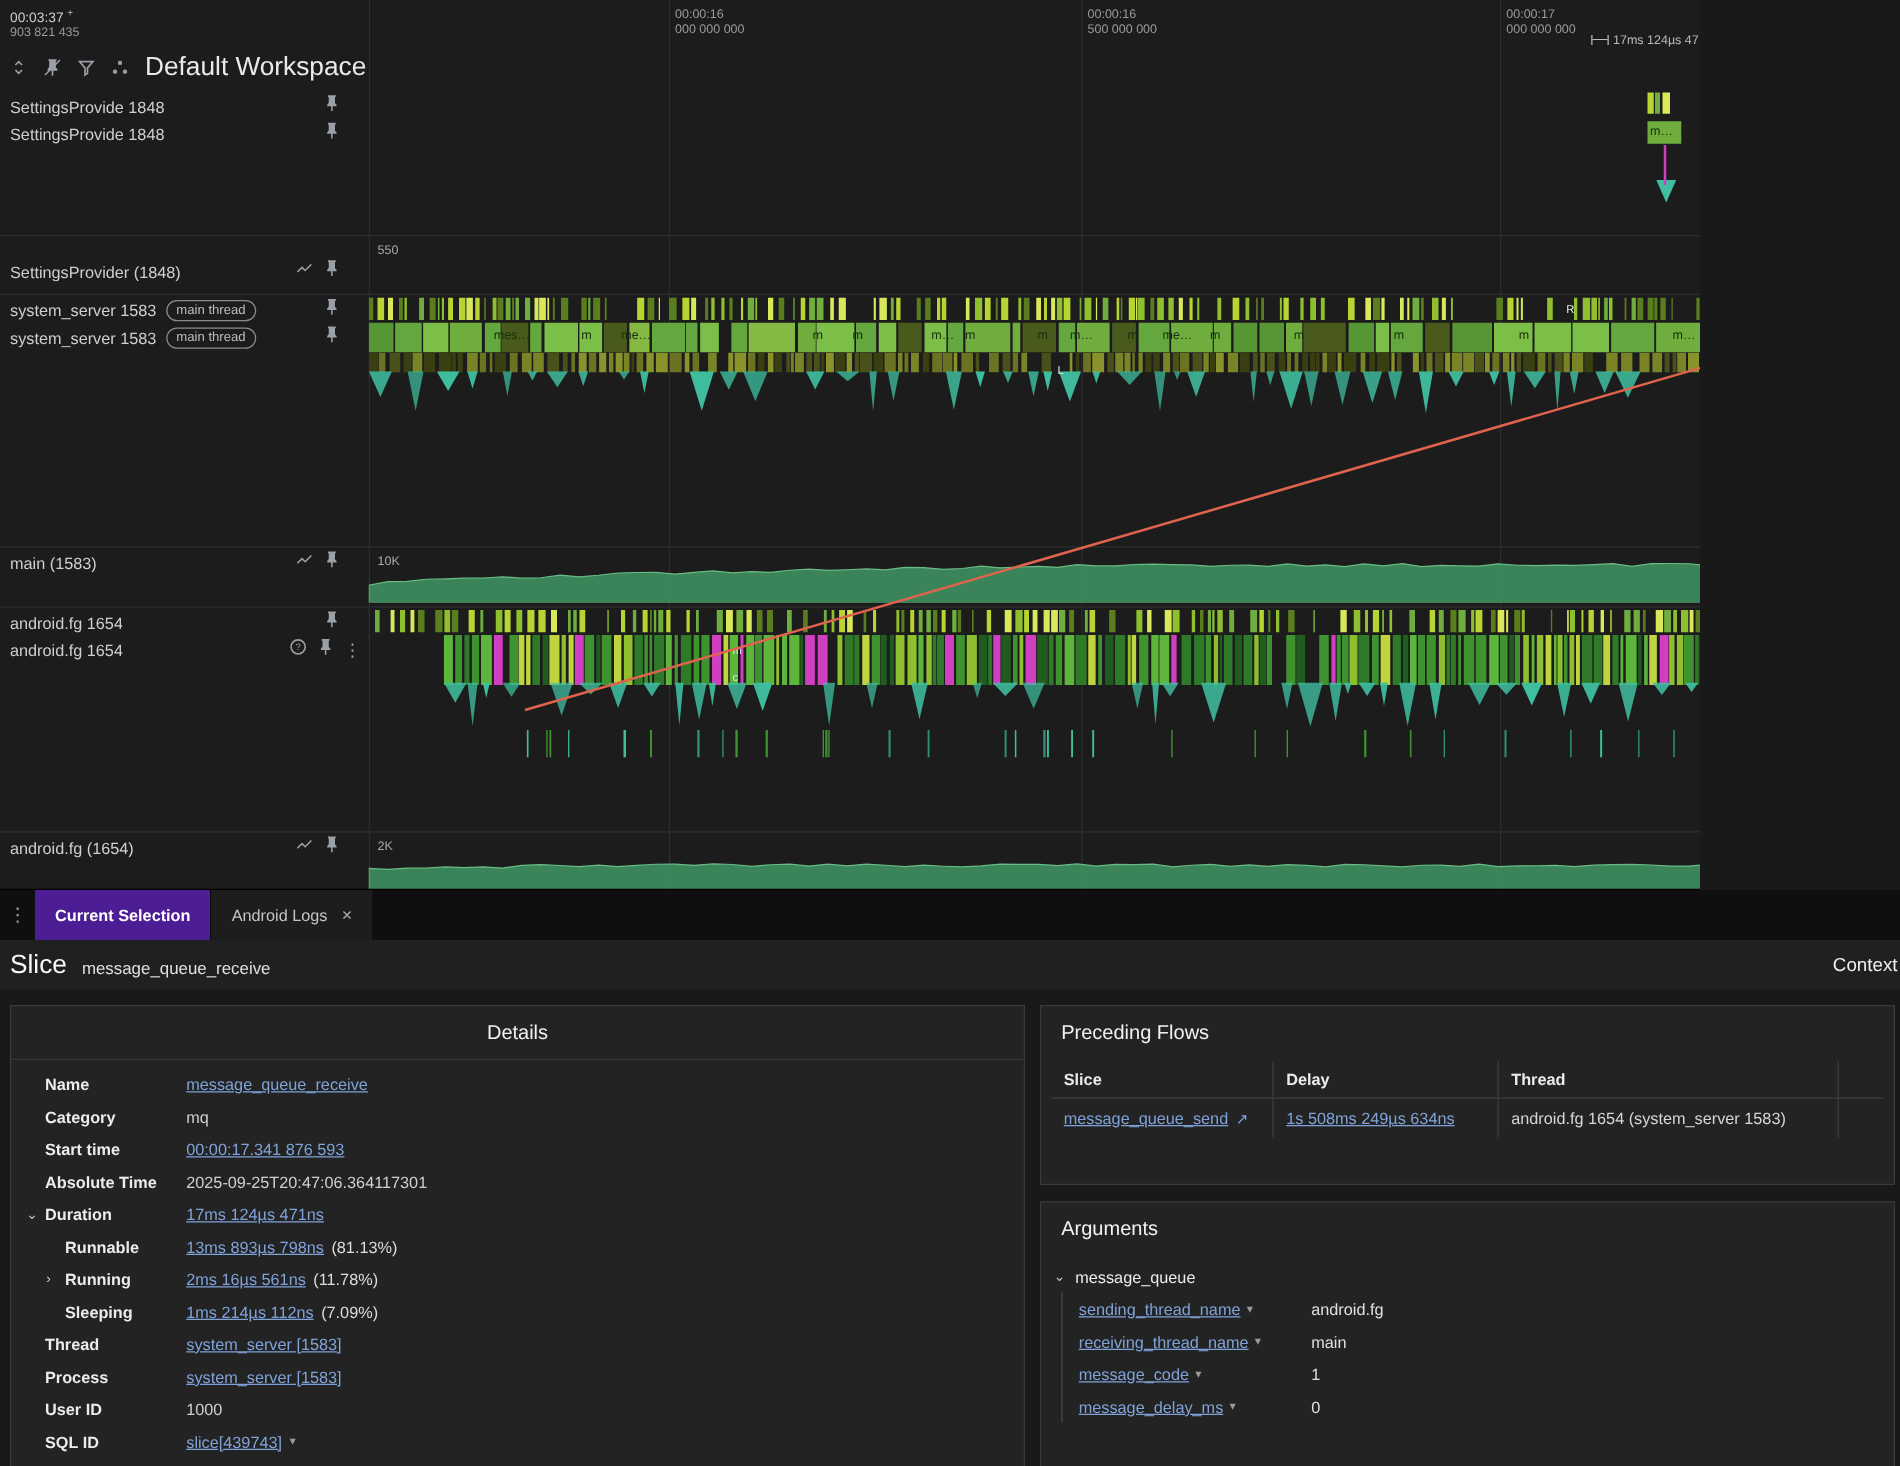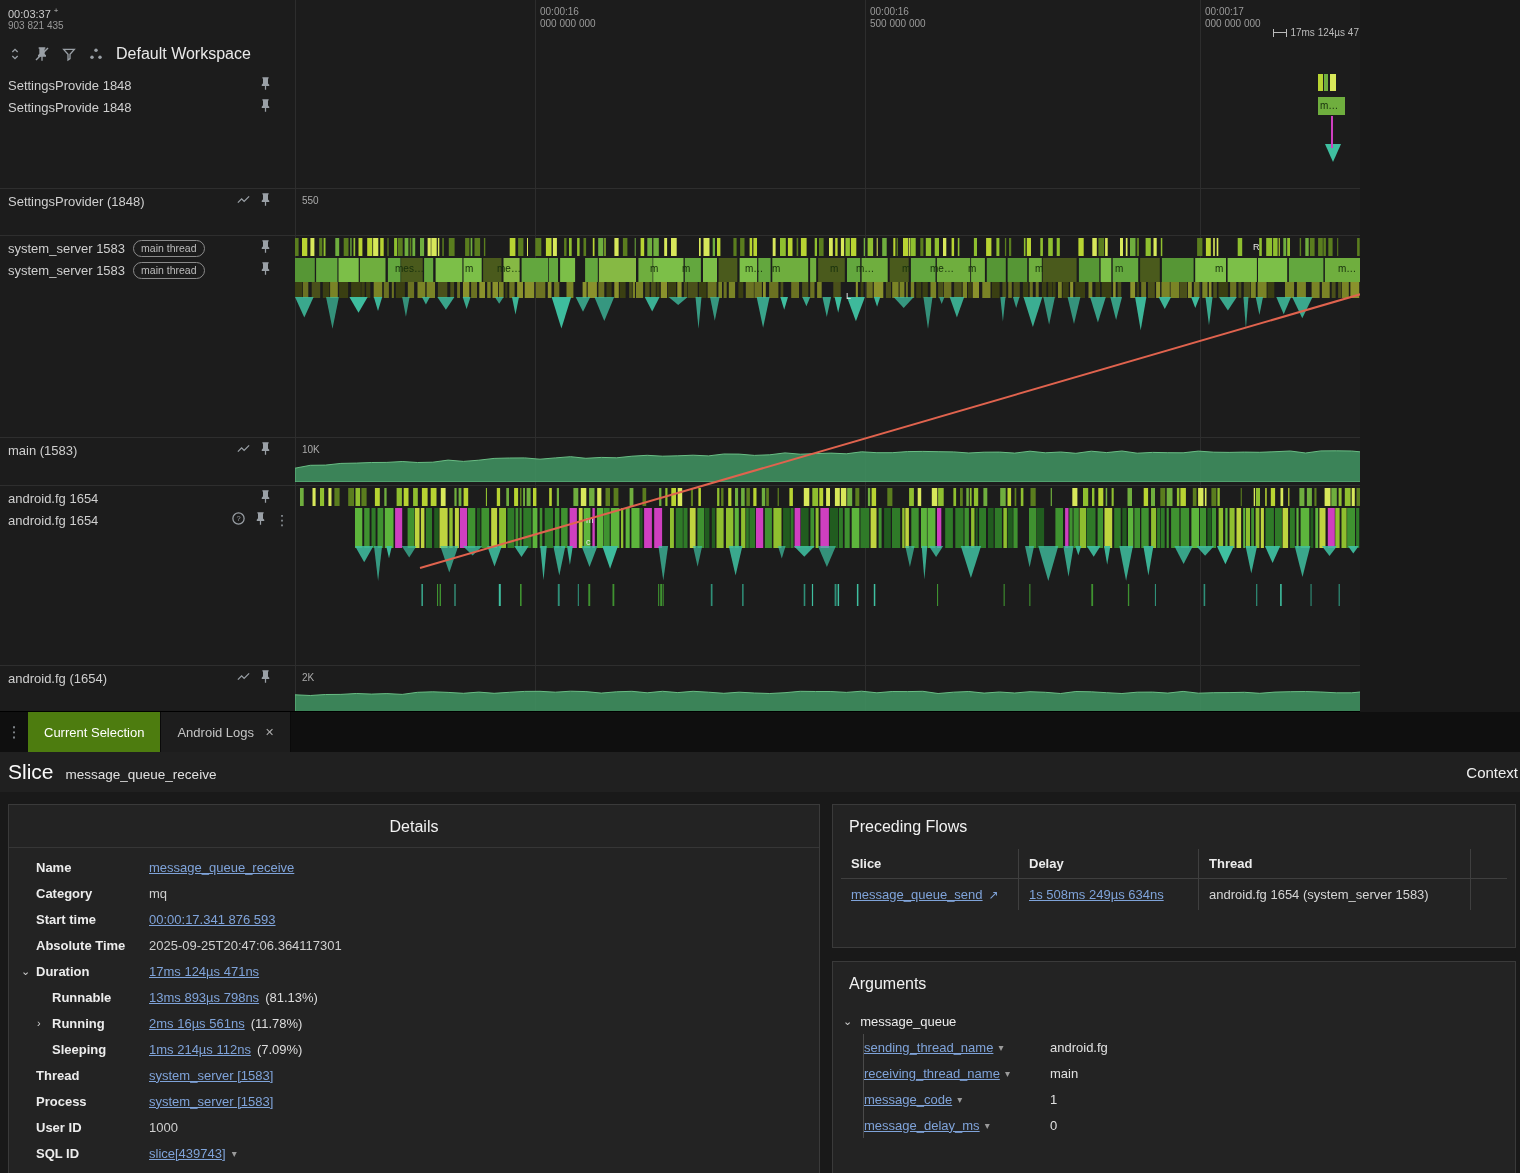--- a/index.html
+++ b/index.html
@@ -10,21 +10,21 @@
   .gridline{position:absolute;top:0;bottom:0;width:1px;background:#2d2d2d;z-index:0;}
   .ticklabel{position:absolute;top:6px;font-size:10px;color:#9a9a9a;line-height:12px;z-index:4;}
   .clock{position:absolute;left:8px;top:5px;font-size:11px;color:#cccccc;line-height:12px;z-index:4;}
   .plus{font-size:8px;vertical-align:super;margin-left:3px;color:#bbb;}
   .clocksub{color:#999;font-size:10px;}
   .durmark{position:absolute;right:1px;top:27px;font-size:10px;color:#bbb;white-space:nowrap;z-index:4;}
   .hbracket{display:inline-block;width:12px;height:8px;border-left:1px solid #bbb;border-right:1px solid #bbb;background:linear-gradient(transparent 3px,#bbb 3px,#bbb 4px,transparent 4px);margin-right:3px;vertical-align:middle;}
 
   #wsheader{position:absolute;left:0;top:38px;height:32px;display:flex;align-items:center;gap:9px;padding-left:6px;z-index:4;}
   .wsicon{display:flex;align-items:center;justify-content:center;width:18px;height:18px;cursor:pointer;}
-  #wstitle{font-size:16px;color:#eaeaea;margin-left:2px;}
+  #wstitle{font-size:21px;color:#eaeaea;margin-left:2px;}
 
   .hsep{position:absolute;left:0;right:0;height:1px;background:#2e2e2e;z-index:2;}
 
   .trackrow{position:absolute;left:0;width:295px;height:22px;display:flex;align-items:center;padding-left:8px;box-sizing:border-box;z-index:3;}
   .tlabel{font-size:13px;color:#cfcfcf;white-space:nowrap;overflow:hidden;}
   .badge{margin-left:8px;border:1px solid #8a8a8a;border-radius:9px;padding:0 7px;font-size:10.5px;color:#bdbdbd;line-height:15px;white-space:nowrap;flex:none;text-align:right;}
   .ticons{margin-left:auto;display:flex;align-items:center;gap:7px;padding-right:22px;}
   .ticons .kebab{color:#9aa0a6;font-size:14px;margin-right:-16px;cursor:pointer;}
 
   .cval{position:absolute;font-size:10px;color:#aaa;z-index:4;}
@@ -35,21 +35,21 @@
   .deco{position:absolute;z-index:1;display:block;}
   .dec{position:absolute;z-index:2;}
   .selslice{position:absolute;left:1428px;top:256px;width:15px;height:28px;background:#7cbf48;border:2px solid #ffffff;box-sizing:border-box;z-index:7;cursor:pointer;}
   #flowline{position:absolute;left:0;top:0;z-index:6;pointer-events:none;}
 
   
   #bottom{position:absolute;left:0;top:712px;width:1520px;height:461px;background:#191919;}
   #tabbar{height:40px;background:#0f0f0f;display:flex;align-items:stretch;}
   #tabbar .barkebab{width:28px;display:flex;align-items:center;justify-content:center;color:#9aa0a6;font-size:15px;cursor:pointer;}
   .tab{display:flex;align-items:center;gap:11px;padding:0 16px;font-size:13px;color:#c4c4c4;background:#1d1d1d;border-right:1px solid #0a0a0a;cursor:pointer;}
-  .tab.active{background:#4d7c0f;color:#fff;}
+  .tab.active{background:#4c1d95;color:#fff;font-weight:bold;}
   .tabclose{color:#aaa;font-size:11px;cursor:pointer;}
 
   #selheader{height:40px;background:#202020;display:flex;align-items:center;padding:0 8px;position:relative;}
   #selkind{font-size:21px;color:#fafafa;}
   #selname{font-size:13.5px;color:#e0e0e0;margin-left:12px;margin-top:5px;}
   #selright{position:absolute;right:2px;font-size:15px;color:#f0f0f0;white-space:nowrap;}
 
   #content{position:absolute;left:0;top:80px;right:0;bottom:0;overflow:hidden;}
   .card{background:#232323;border:1px solid #3a3a3a;box-sizing:border-box;}
   #details-card{position:absolute;left:8px;top:12px;width:812px;bottom:-40px;overflow:hidden;}
@@ -74,21 +74,21 @@
   .fhead,.frow{display:grid;grid-template-columns:178px 180px 272px 1fr;}
   .fcellh{font-weight:700;font-size:13px;color:#ececec;padding:7px 10px;border-bottom:1px solid #3f3f3f;border-right:1px solid #3f3f3f;}
   .fcellh.last{border-right:none;}
   .fcell{font-size:13px;color:#d6d6d6;padding:8px 10px;border-right:1px solid #3f3f3f;display:flex;gap:6px;align-items:center;white-space:nowrap;}
   .fcell.last{border-right:none;}
   .ext{color:#7fa3d9;font-size:12px;cursor:pointer;}
 
   #argtree{padding:4px 10px;}
   .argroot{display:flex;align-items:center;gap:8px;font-size:13px;color:#ececec;height:26px;}
   .argroot .chevr{color:#cfcfcf;font-size:11px;cursor:pointer;}
-  #args-rows{margin-left:20px;border-left:1px solid #4a4a4a;}
+  #args-rows{margin-left:6px;border-left:1px solid #4a4a4a;padding-left:13px;}
   .arow{display:flex;align-items:center;height:26px;font-size:13px;}
   .akey{width:186px;flex:none;display:flex;gap:5px;align-items:center;}
   .aval{color:#e0e0e0;}
 </style>
 </head>
 <body>
 
 <div id="timeline">
 
   <div class="clock">
@@ -145,21 +145,21 @@
         </span>
       </div>
       <div class="trackrow" style="top: 96px;">
         <span class="tlabel">SettingsProvide 1848</span>
         <span class="ticons">
           <span class="ticon"><svg viewBox="0 0 24 24" width="15" height="15">
               <path fill="#9aa0a6" d="M16 12V4h1V2H7v2h1v7.5L6 14v2h5v6h2v-6h5v-2l-2-2z"></path>
             </svg></span>
         </span>
       </div>
-      <div class="trackrow" style="top: 190px;">
+      <div class="trackrow" style="top: 206px;">
         <span class="tlabel">SettingsProvider (1848)</span>
         <span class="ticons">
           <span class="ticon"><svg viewBox="0 0 24 24" width="15" height="15">
               <polyline points="3,17 9,11 13,15 21,7" fill="none" stroke="#9aa0a6" stroke-width="2"></polyline>
             </svg></span>
           <span class="ticon"><svg viewBox="0 0 24 24" width="15" height="15">
               <path fill="#9aa0a6" d="M16 12V4h1V2H7v2h1v7.5L6 14v2h5v6h2v-6h5v-2l-2-2z"></path>
             </svg></span>
         </span>
       </div>

